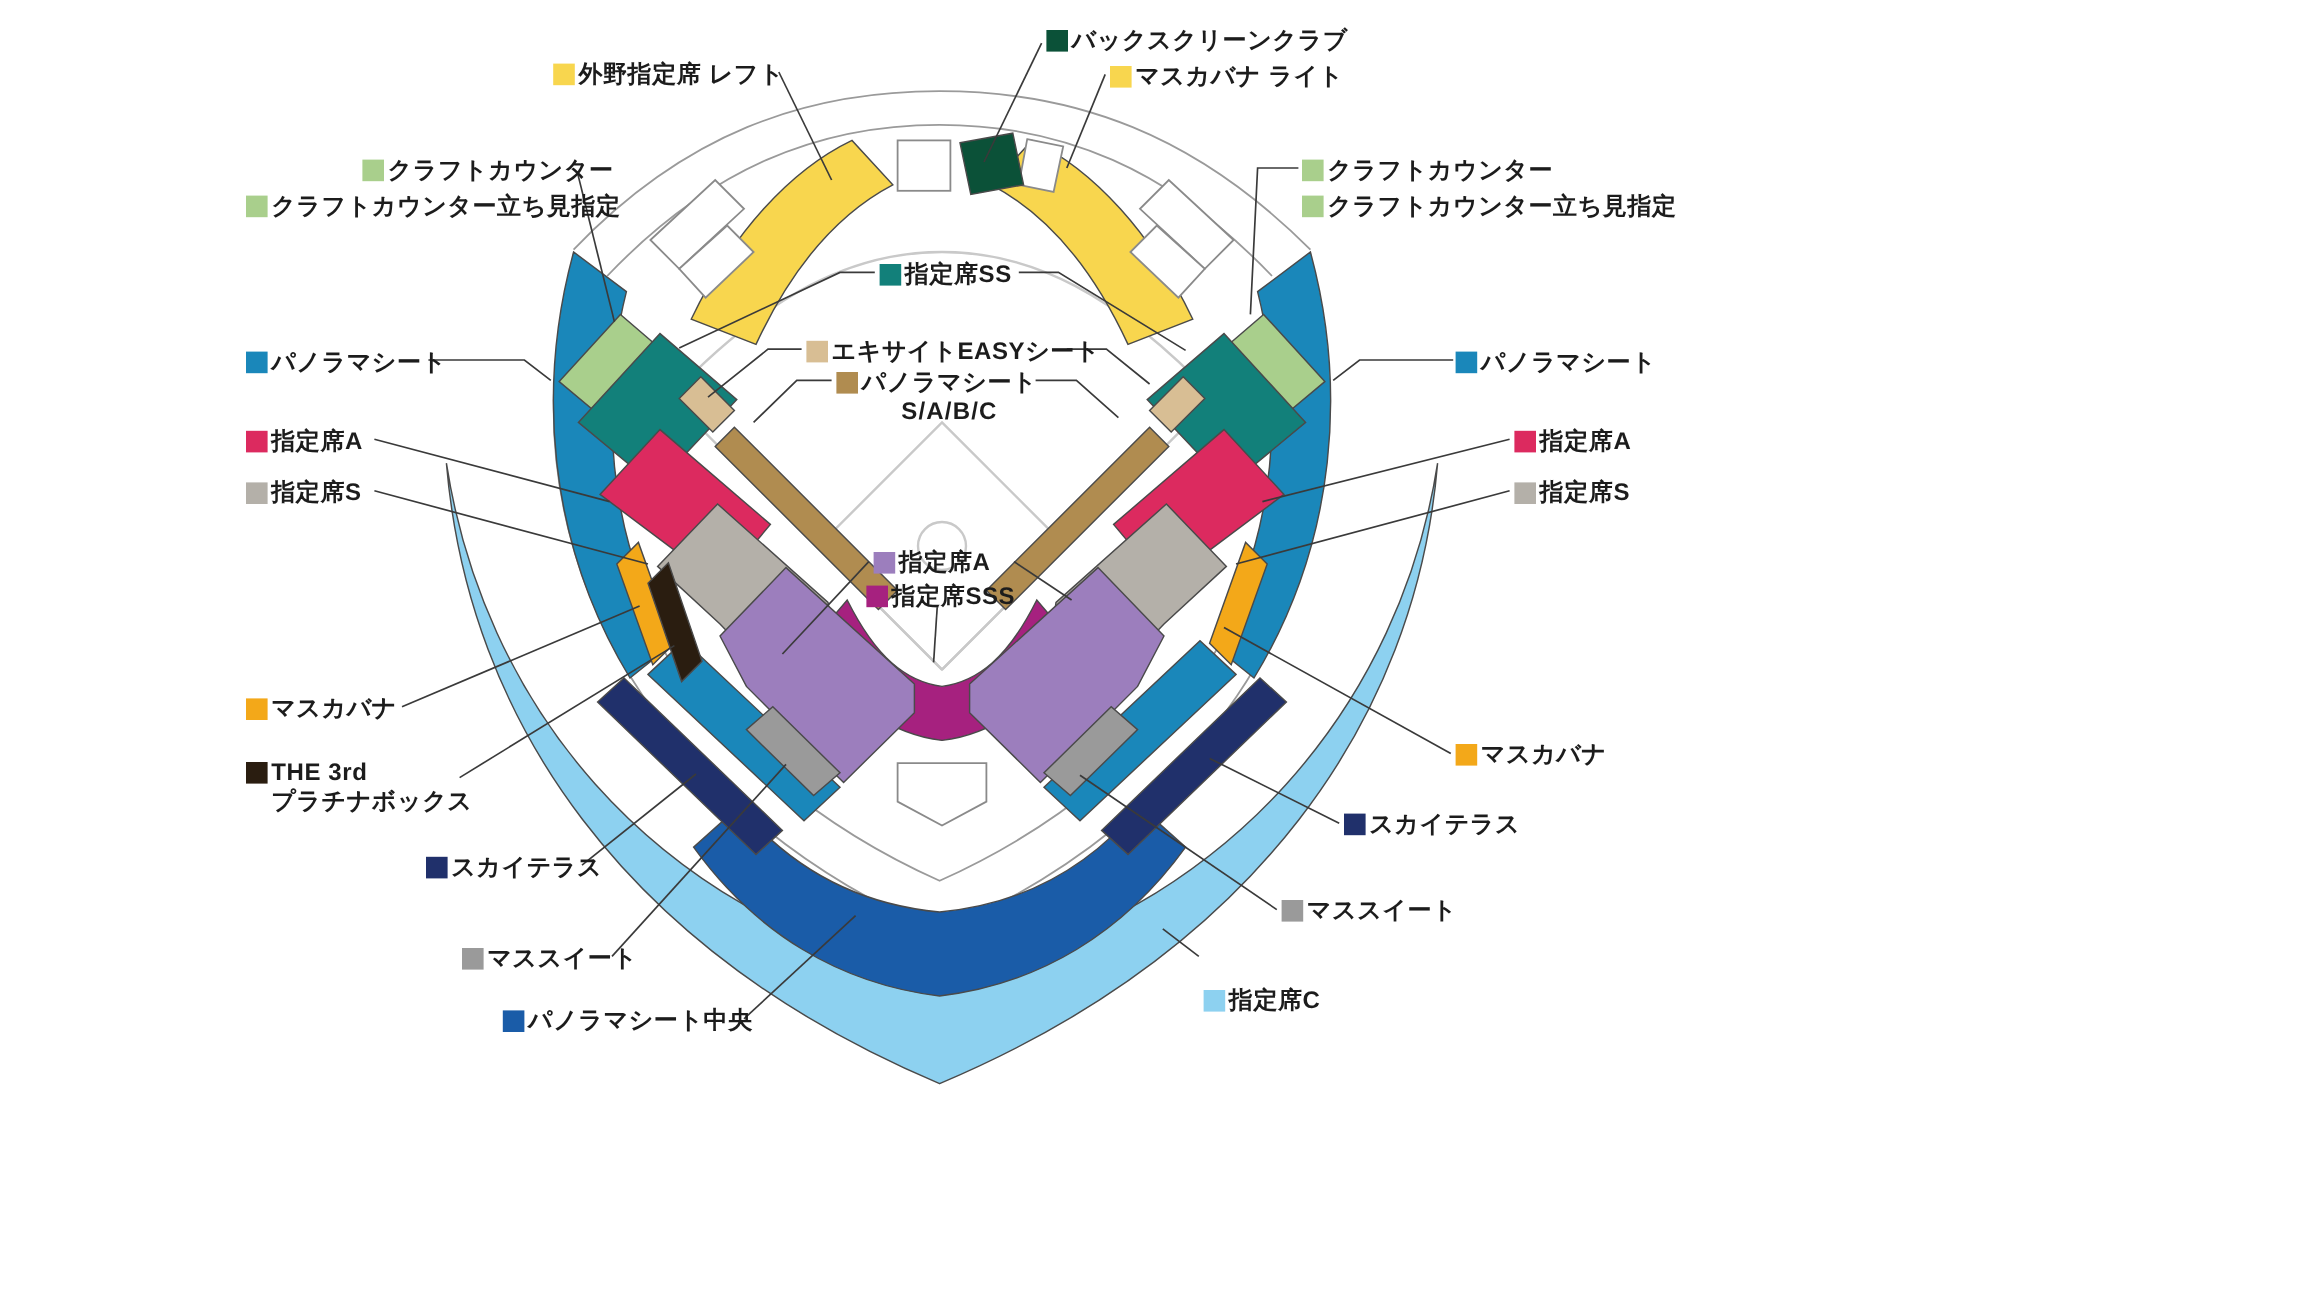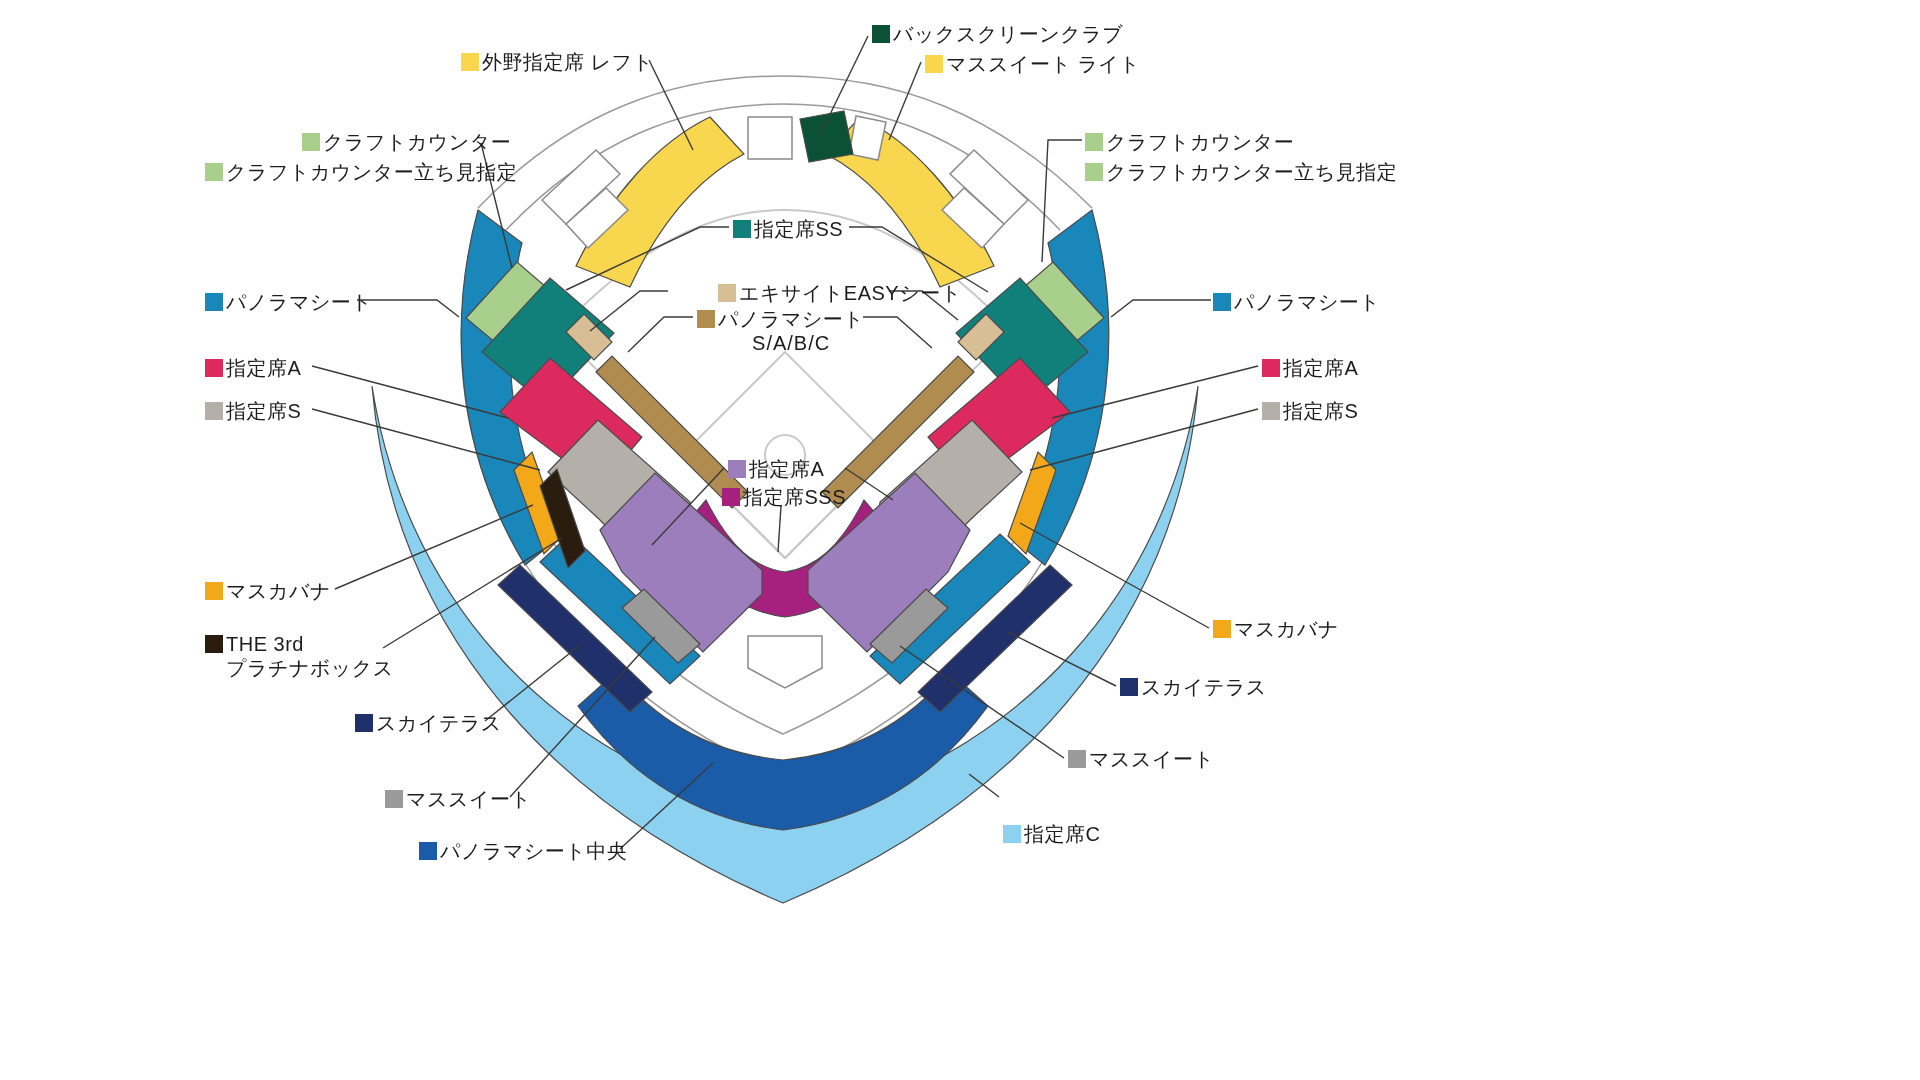--- a/index.html
+++ b/index.html
@@ -8,21 +8,21 @@
     width:1920px;height:1080px;
     background:#ffffff;
     font-family:"Liberation Sans","DejaVu Sans",sans-serif;
     overflow:hidden;
   }
   #map-svg{position:absolute;left:0;top:0;}
   #legend-layer{position:absolute;left:0;top:0;width:100%;height:100%;pointer-events:none;}
   .legend{
     position:absolute;
     display:flex;align-items:flex-start;
-    color:#1c1c1c;font-size:20px;line-height:24px;font-weight:400;
+    color:#1c1c1c;font-size:20px;line-height:24px;font-weight:700;
     white-space:nowrap;letter-spacing:0.5px;
   }
   .swatch{width:18px;height:18px;margin:3px 3px 0 0;flex:none;}
   .ltext{display:block;}
   .lline{display:block;}
   .lsub{display:block;text-align:center;letter-spacing:1px;}
   .seat{stroke:#4a4a4a;stroke-width:1.2;}
   .white-block{fill:#ffffff;stroke:#8a8a8a;stroke-width:1.5;}
   .rim{fill:none;stroke:#9a9a9a;stroke-width:1.5;}
   .fieldline{fill:none;stroke:#c9c9c9;stroke-width:2;}
@@ -152,21 +152,21 @@
       </div>
       <div class="legend" style="left: 872px; top: 22px;">
         <span class="swatch" style="background: rgb(11, 81, 56);"></span>
         <span class="ltext">
           <span class="lline">バックスクリーンクラブ</span>
         </span>
       </div>
       <div class="legend" style="left: 925px; top: 52px;">
         <span class="swatch" style="background: rgb(248, 214, 78);"></span>
         <span class="ltext">
-          <span class="lline">マススイート ライト</span>
+          <span class="lline">マスカバナ ライト</span>
         </span>
       </div>
       <div class="legend" style="left: 302px; top: 130px;">
         <span class="swatch" style="background: rgb(169, 207, 140);"></span>
         <span class="ltext">
           <span class="lline">クラフトカウンター</span>
         </span>
       </div>
       <div class="legend" style="left: 205px; top: 160px;">
         <span class="swatch" style="background: rgb(169, 207, 140);"></span>
@@ -222,21 +222,21 @@
         <span class="ltext">
           <span class="lline">パノラマシート中央</span>
         </span>
       </div>
       <div class="legend" style="left: 733px; top: 217px;">
         <span class="swatch" style="background: rgb(18, 128, 122);"></span>
         <span class="ltext">
           <span class="lline">指定席SS</span>
         </span>
       </div>
-      <div class="legend" style="left: 672px; top: 281px; margin-left: 46px;">
+      <div class="legend" style="left: 672px; top: 281px;">
         <span class="swatch" style="background: rgb(216, 190, 148);"></span>
         <span class="ltext">
           <span class="lline">エキサイトEASYシート</span>
         </span>
       </div>
       <div class="legend" style="left: 697px; top: 307px;">
         <span class="swatch" style="background: rgb(176, 140, 80);"></span>
         <span class="ltext">
           <span class="lline">パノラマシート</span>
           <span class="lsub">S/A/B/C</span>

